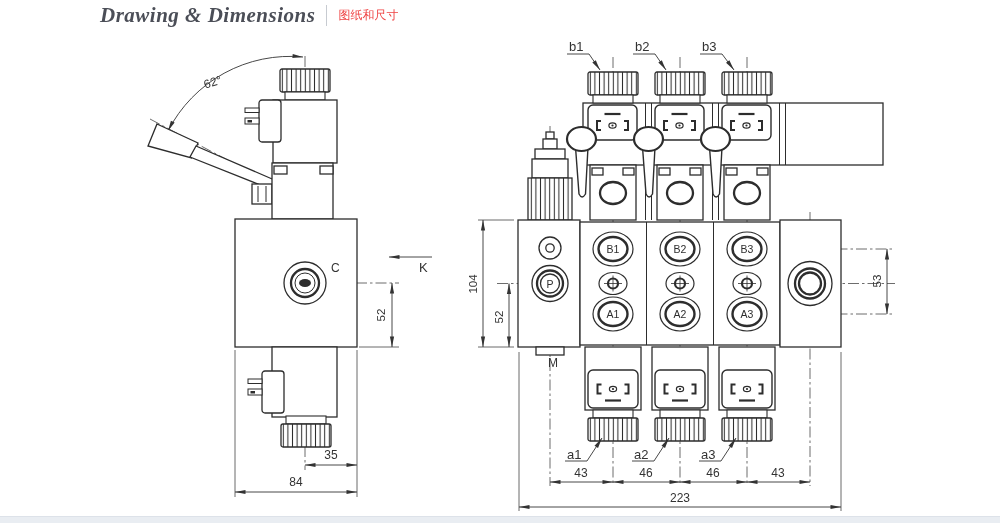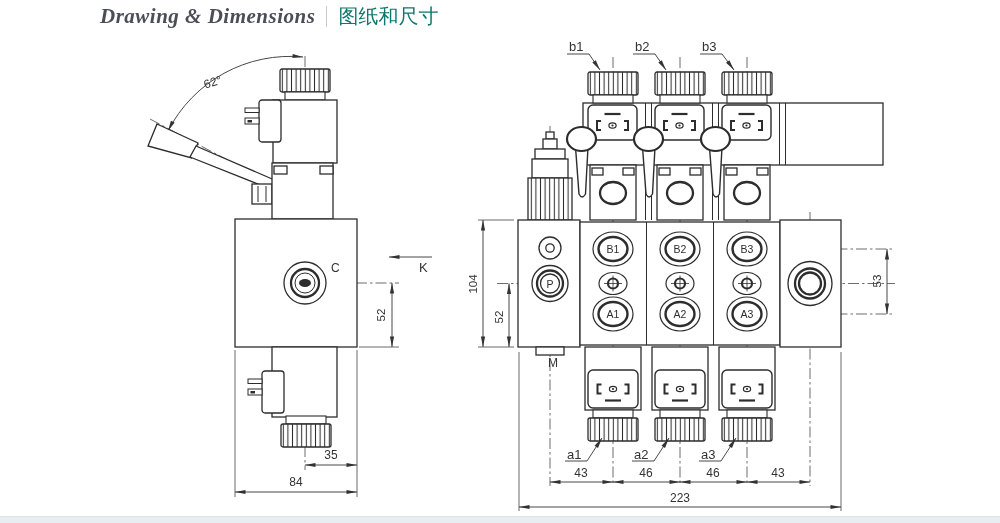--- a/index.html
+++ b/index.html
@@ -2,21 +2,21 @@
 <html><head>
 <meta charset="utf-8">
 <style>
   html,body { margin:0; padding:0; background:#ffffff; }
   .page { position:relative; width:1000px; height:523px; background:#fff; overflow:hidden;
           font-family:"Liberation Sans", sans-serif; }
   .titlebar { position:absolute; left:100px; top:3px; display:flex; align-items:center; gap:11px; }
   .title-en { font-family:"Liberation Serif", serif; font-style:italic; font-weight:bold;
               font-size:21px; color:#4b4e57; letter-spacing:0.5px; white-space:nowrap; }
   .title-divider { width:1px; height:21px; background:#c7cbd1; }
-  .title-zh { font-size:20px; color:#0f766e; white-space:nowrap; }
+  .title-zh { font-size:12px; color:#ef4444; white-space:nowrap; }
   svg.drawing { position:absolute; left:0; top:0; }
   .accent-bar { position:absolute; left:0; bottom:0; width:1000px; height:6px;
                 background:#e9edf2; border-top:1px solid #dde2e9; }
   
   .ln  { stroke:#2d2d2d; stroke-width:1.3; fill:none; }
   .lnw { stroke:#2d2d2d; stroke-width:1.3; fill:#ffffff; }
   .lnb { stroke:#2d2d2d; stroke-width:2.3; fill:#ffffff; }
   .thin{ stroke:#2d2d2d; stroke-width:1; fill:none; }
   .cl  { stroke:#5c5c5c; stroke-width:0.9; fill:none; stroke-dasharray:11 3 2.5 3; }
   .dl  { stroke:#333; stroke-width:0.9; fill:none; }

